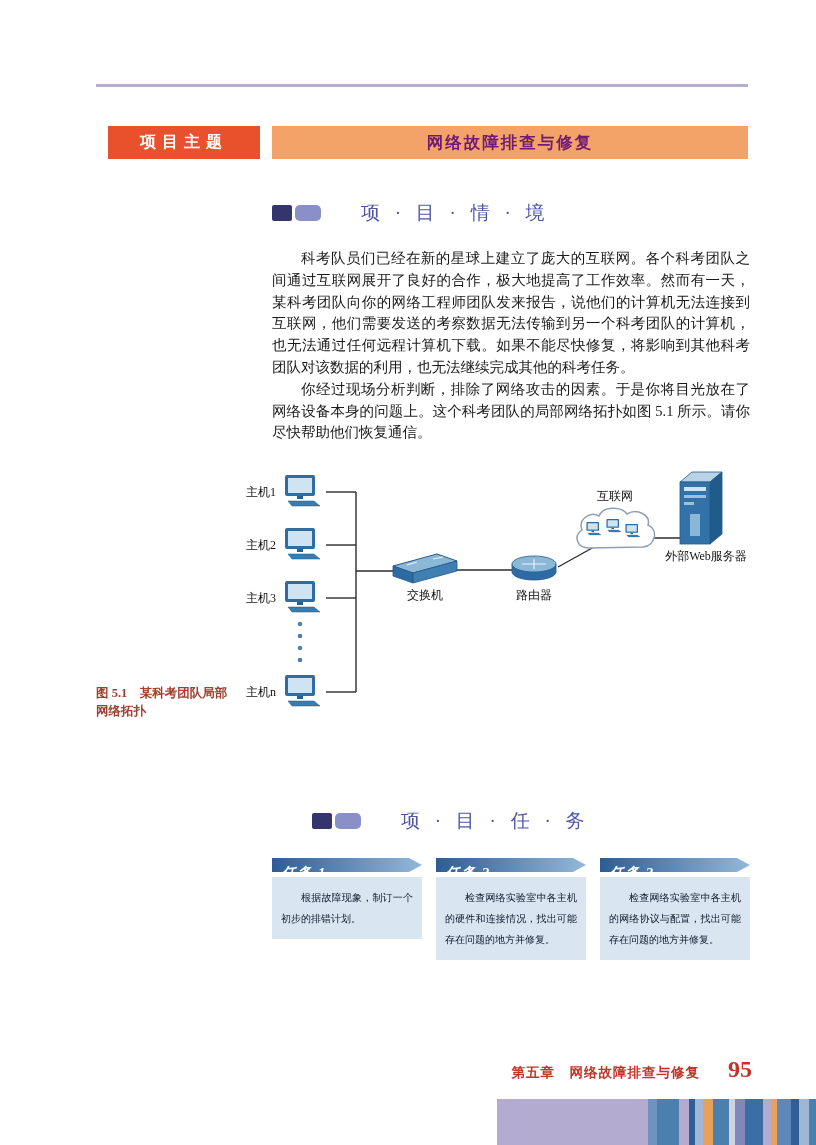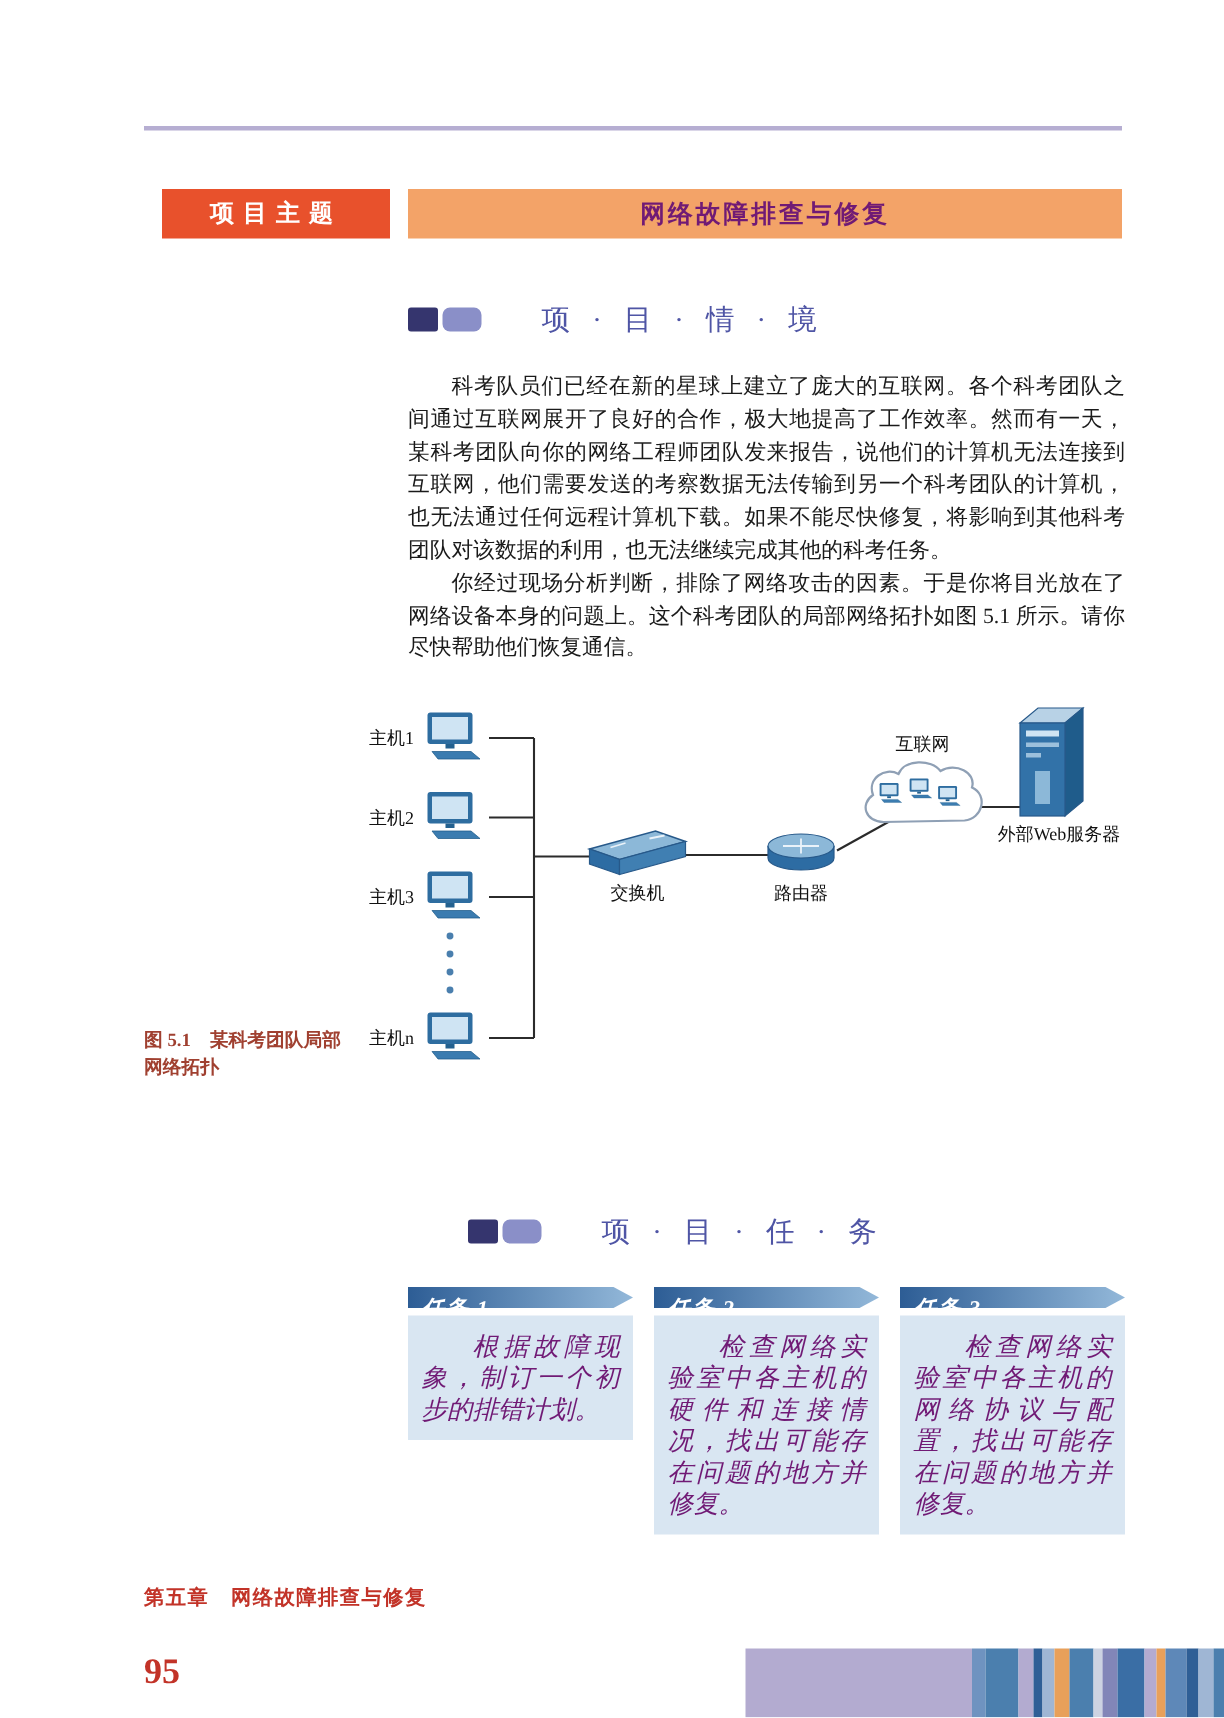--- a/index.html
+++ b/index.html
@@ -35,26 +35,26 @@
   .diagram text{font-family:"Liberation Serif", serif;font-size:12px;fill:#111;}
   .tasks{position:absolute;left:272px;top:858px;width:478px;display:flex;gap:14px;}
   .task-col{width:150px;}
   .task-header{
     height:14px;line-height:30px;padding-left:9px;box-sizing:border-box;
     background:linear-gradient(90deg,#2d5d95,#93b8d9);
     clip-path:polygon(0 0, calc(100% - 13px) 0, 100% 50%, calc(100% - 13px) 100%, 0 100%);
     color:#fff;font-size:15px;font-weight:bold;font-style:italic;letter-spacing:1px;
   }
   .task-body{
-    margin-top:5px;background:#d9e6f2;padding:10px 9px;font-size:17px;line-height:21px;
-    text-align:justify;text-indent:2em;color:#701a75;font-style:italic;
+    margin-top:5px;background:#d9e6f2;padding:10px 9px;font-size:10px;line-height:21px;
+    text-align:justify;text-indent:2em;color:#0f172a;
   }
   .footer{
     position:absolute;left:96px;top:1056px;width:656px;display:flex;align-items:baseline;
-    justify-content:flex-end;gap:28px;flex-direction:column;
+    justify-content:flex-end;gap:28px;
   }
   .footer-chapter{color:#c23328;font-size:13.5px;font-weight:bold;letter-spacing:1px;}
   .footer-page{color:#c23328;font-size:24px;font-weight:bold;}
   .decoration{position:absolute;left:497px;right:0;bottom:0;height:46px;display:flex;}
   .decor-lavender{width:151px;height:100%;}
   .decor-stripes{flex:1;display:flex;height:100%;}
   .decor-stripes div{height:100%;}
 </style>
 </head>
 <body>

